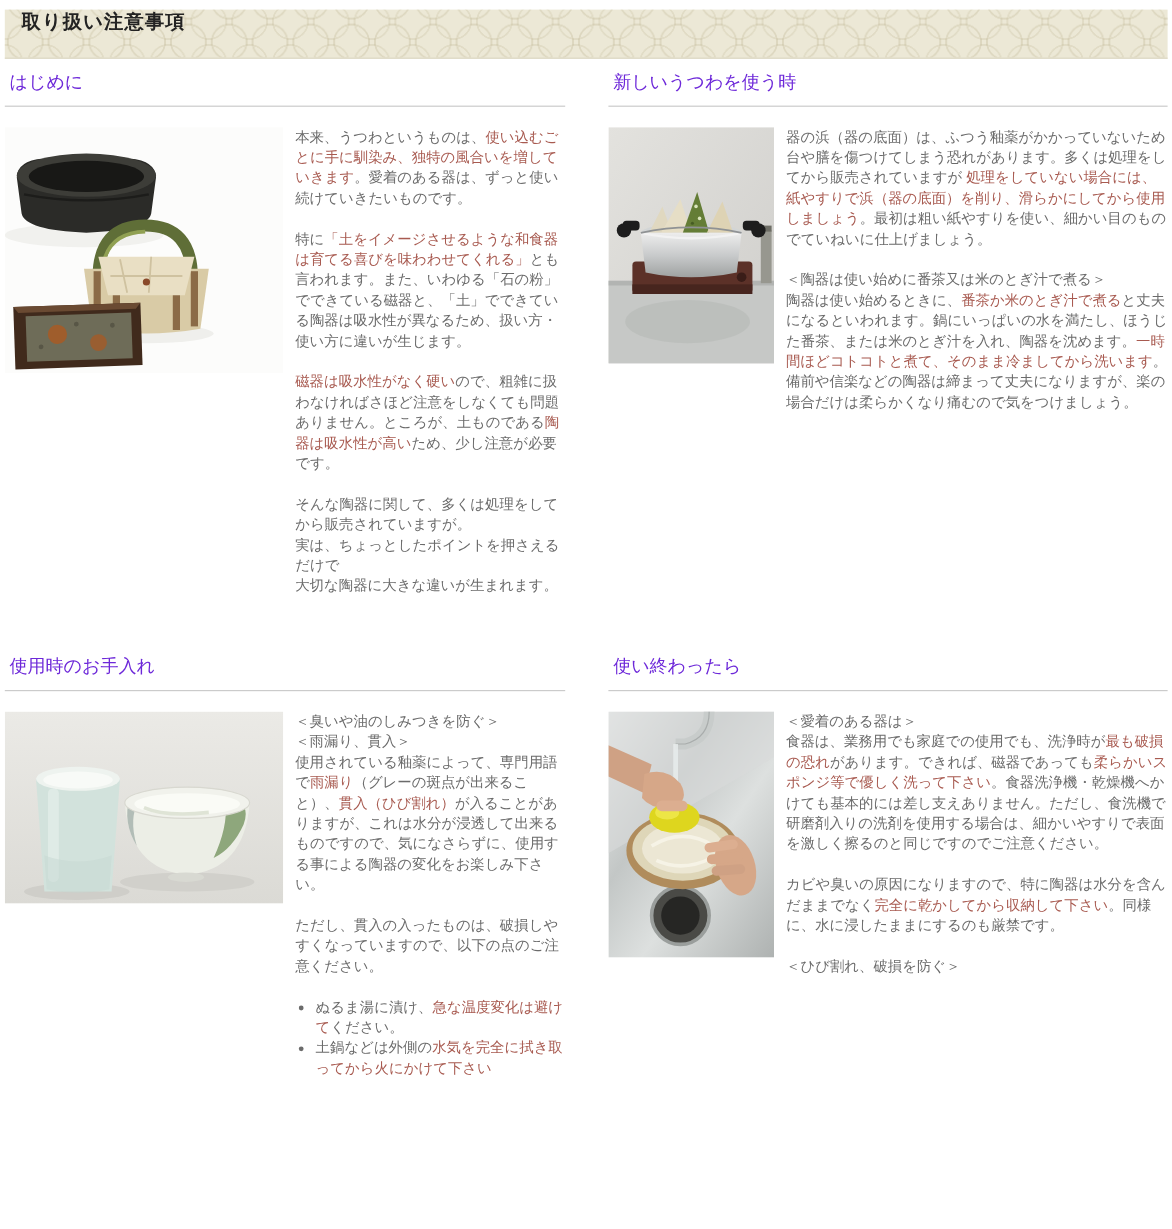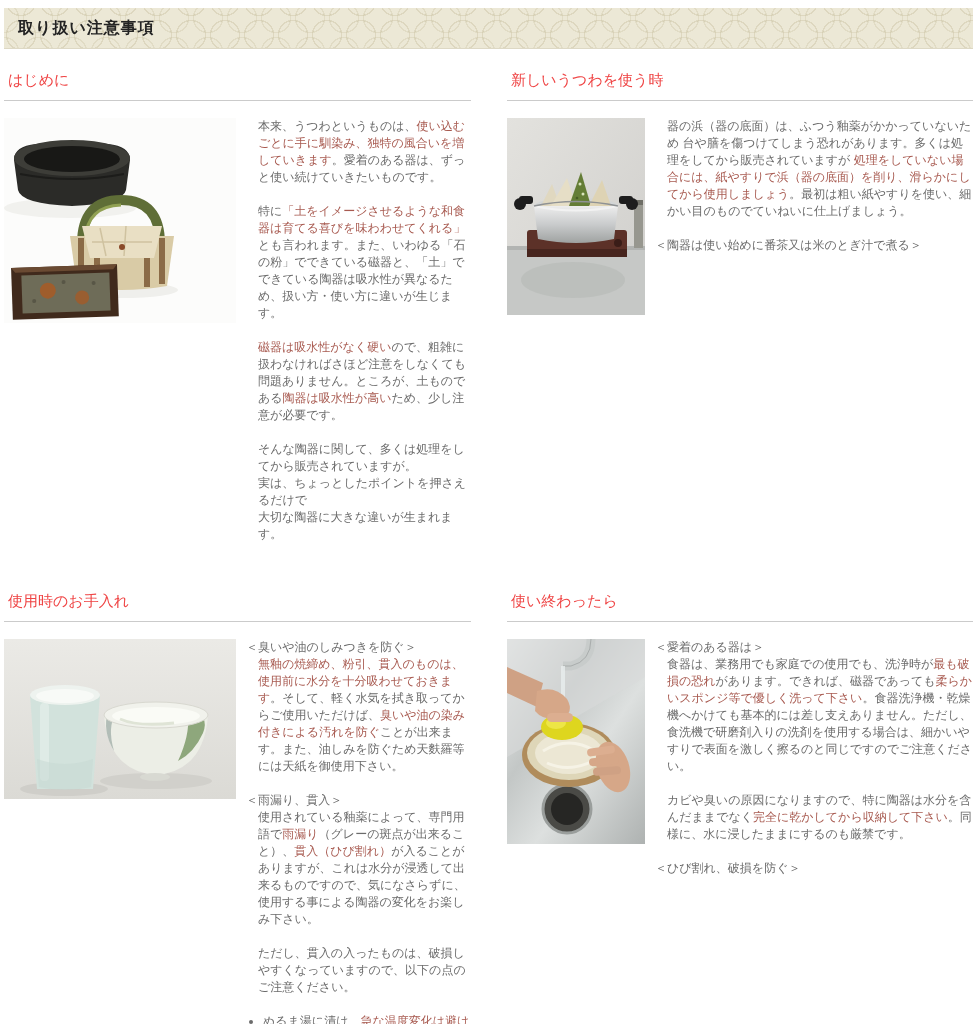--- a/index.html
+++ b/index.html
@@ -1,36 +1,36 @@
 <!DOCTYPE html>
 <html lang="ja"><head>
 <meta charset="utf-8">
 <style>
   html,body{margin:0;padding:0;background:#fff;}
   body{font-family:"Liberation Sans","DejaVu Sans",sans-serif;color:#6b6b6b;}
   .page{width:977px;overflow:hidden;}
   .banner{
-    margin:8px 4px 16px 4px;height:40px;
+    margin:8px 4px 4px 4px;height:40px;
     background-color:#ece8d6;
     background-image:
       radial-gradient(circle,transparent 57%,rgba(198,190,158,.40) 58% 63%,transparent 64%),
       radial-gradient(circle,transparent 57%,rgba(198,190,158,.30) 58% 63%,transparent 64%);
     background-size:34px 34px,34px 34px;
     background-position:0 10px,17px 27px;
-    display:flex;align-items:center;
+    display:flex;
     border-bottom:1px solid #ddd8c4;
   }
   .banner .ttl{font-weight:bold;font-size:16px;color:#232323;padding-left:14px;letter-spacing:1px;}
   .grid{display:grid;grid-template-columns:467px 466px;column-gap:36px;row-gap:26px;padding-left:4px;align-items:start;}
-  section h2{font-size:15px;font-weight:normal;color:#ef4444;margin:0;padding:6px 0 10px 4px;border-bottom:1px solid #cbcbcb;}
+  section h2{font-size:15px;font-weight:normal;color:#6d28d9;margin:0;padding:6px 0 10px 4px;border-bottom:1px solid #cbcbcb;}
   .sec-body{display:flex;align-items:flex-start;padding-top:17px;}
   .photo{flex:none;margin-right:10px;background:#fff;}
   .photo svg{display:block;}
   .txt{flex:1;font-size:12px;line-height:17px;color:#6b6b6b;}
-  .txt p{margin:0 0 17px 12px;}
+  .txt p{margin:0 0 17px 0;}
   .txt p.sub{margin:0;}
   .txt ul{margin:0 0 17px 0;padding-left:17px;}
   .txt li{margin:0;}
   .hl{color:#a85a50;}
 </style>
 </head>
 <body>
 
 <div class="page">
 
@@ -121,20 +121,21 @@
             <path d="M27 88 Q69 79 111 88" stroke="#8f9294" stroke-width="1.5" fill="none"></path>
             <rect x="12" y="78" width="14" height="8" rx="3" fill="#1d1d1d"></rect>
             <circle cx="13" cy="86" r="6" fill="#1d1d1d"></circle>
             <rect x="112" y="78" width="14" height="8" rx="3" fill="#1d1d1d"></rect>
             <circle cx="125" cy="86" r="6" fill="#1d1d1d"></circle>
           </svg>
         </div>
         <div class="txt">
           <p><span>器の浜（器の底面）は、ふつう釉薬がかかっていないため 台や膳を傷つけてしまう恐れがあります。多くは処理をしてから販売されていますが </span><span class="hl">処理をしていない場合には、紙やすりで浜（器の底面）を削り、滑らかにしてから使用しましょう</span><span>。最初は粗い紙やすりを使い、細かい目のものでていねいに仕上げましょう。</span></p>
           <p class="sub">＜陶器は使い始めに番茶又は米のとぎ汁で煮る＞</p>
+          <p><span>陶器は使い始めるときに、</span><span class="hl">番茶か米のとぎ汁で煮る</span><span>と丈夫になるといわれます。鍋にいっぱいの水を満たし、ほうじた番茶、または米のとぎ汁を入れ、陶器を沈めます。</span><span class="hl">一時間ほどコトコトと煮て、そのまま冷ましてから洗います</span><span>。備前や信楽などの陶器は締まって丈夫になりますが、楽の場合だけは柔らかくなり痛むので気をつけましょう。</span></p>
         </div>
       </div>
     </section>
 
     <section>
       <h2>使用時のお手入れ</h2>
       <div class="sec-body">
         <div class="photo" aria-label="two-cups-photo">
           <svg width="232" height="160" viewBox="0 0 232 160">
             <defs>
@@ -155,21 +156,20 @@
             <path d="M186 70 Q206 76 199 94 Q190 114 174 122 Q186 96 184 76 Z" fill="#7e9a68" opacity=".85"></path>
             <path d="M104 72 Q98 92 110 112 Q103 88 112 74 Z" fill="#9aa8a2" opacity=".7"></path>
             <ellipse cx="152" cy="76" rx="52" ry="13" fill="#f1f2ec" stroke="#d8d8d0"></ellipse>
             <ellipse cx="152" cy="77" rx="44" ry="9" fill="#fafbf6"></ellipse>
             <path d="M116 80 Q134 88 170 84" stroke="#dfe4d6" stroke-width="3" fill="none"></path>
             <ellipse cx="151" cy="138" rx="15" ry="4" fill="#d8d9d2"></ellipse>
           </svg>
         </div>
         <div class="txt">
           <p class="sub">＜臭いや油のしみつきを防ぐ＞</p>
-          <p><span class="hl">無釉の焼締め、粉引、貫入のものは、使用前に水分を十分吸わせておきます</span><span>。そして、軽く水気を拭き取ってからご使用いただけば、</span><span class="hl">臭いや油の染み付きによる汚れを防ぐ</span><span>ことが出来ます。また、油しみを防ぐため天麩羅等には天紙を御使用下さい。</span></p>
           <p class="sub">＜雨漏り、貫入＞</p>
           <p><span>使用されている釉薬によって、専門用語で</span><span class="hl">雨漏り</span><span>（グレーの斑点が出来ること）、</span><span class="hl">貫入（ひび割れ）</span><span>が入ることがありますが、これは水分が浸透して出来るものですので、気になさらずに、使用する事による陶器の変化をお楽しみ下さい。</span></p>
           <p><span>ただし、貫入の入ったものは、破損しやすくなっていますので、以下の点のご注意ください。</span></p>
           <ul>
             <li><span>ぬるま湯に漬け、</span><span class="hl">急な温度変化は避けて</span><span>ください。</span></li>
             <li><span>土鍋などは外側の</span><span class="hl">水気を完全に拭き取ってから火にかけて下さい</span></li>
 
           </ul>
 
         </div>

